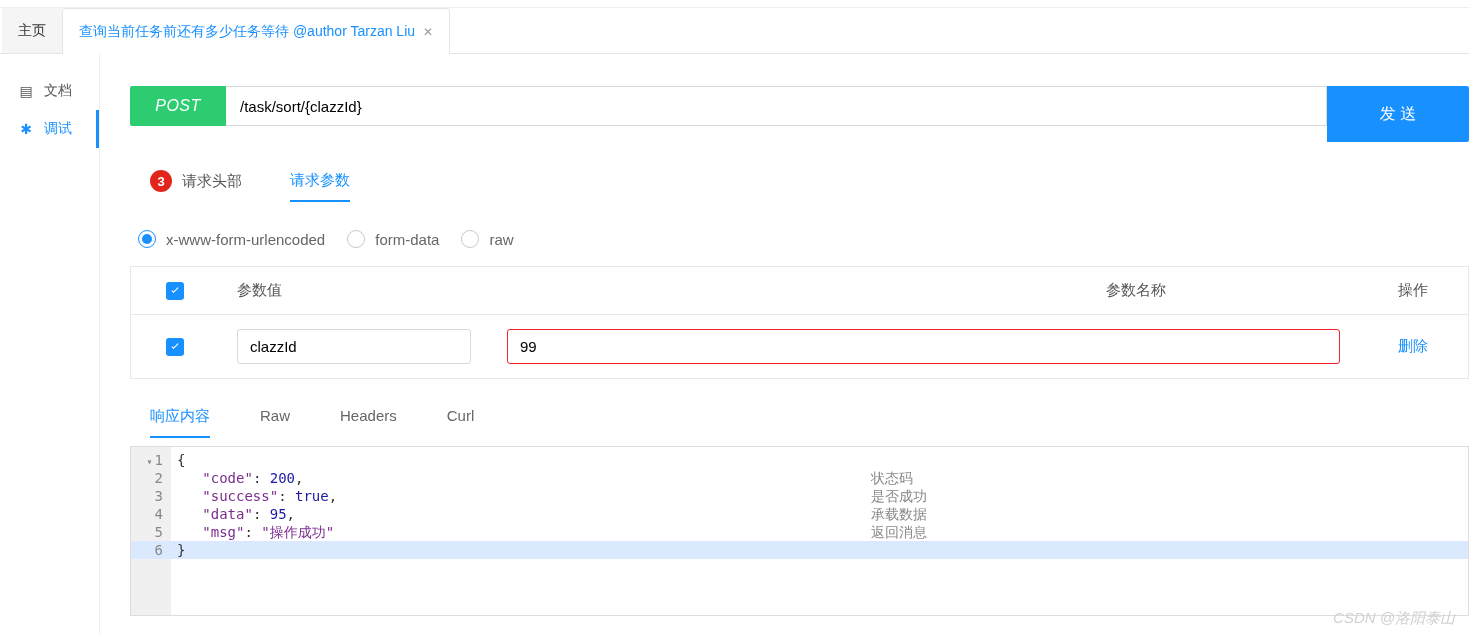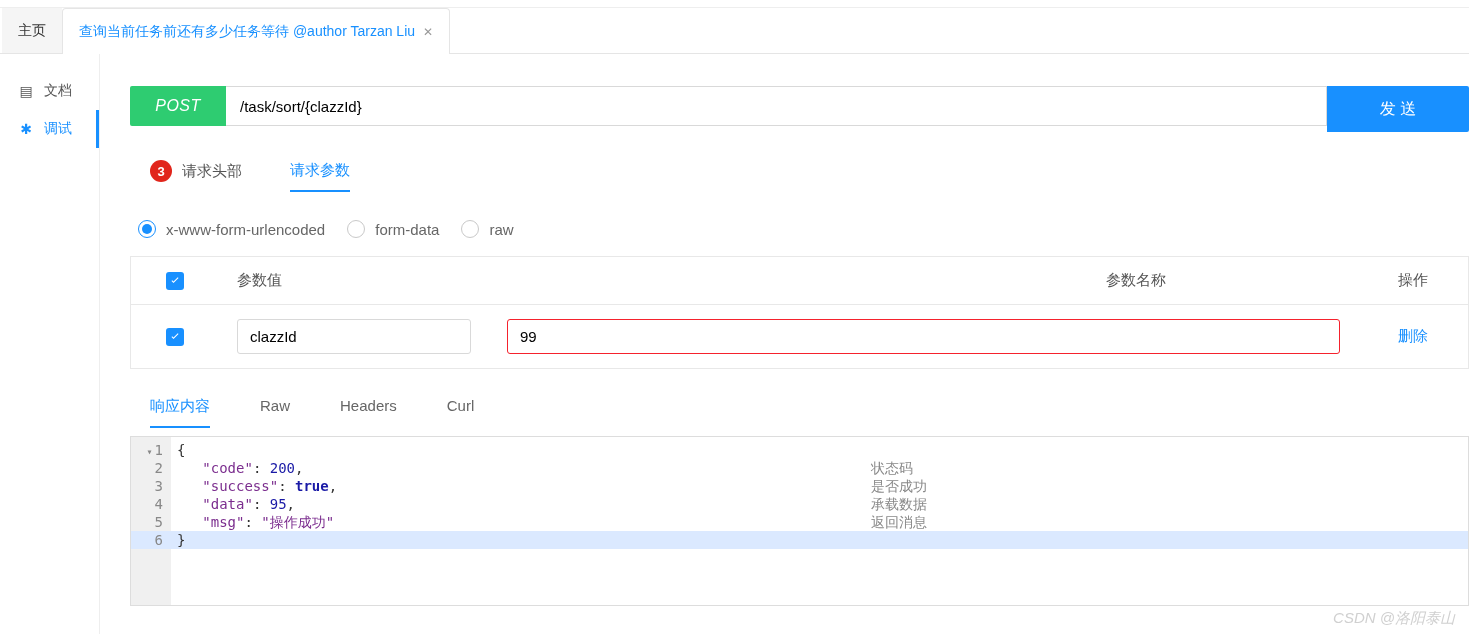--- a/index.html
+++ b/index.html
@@ -13,21 +13,21 @@
   .tab.active { color: #1890ff; background: #fff; border: 1px solid #e5e5e5; border-bottom: none; border-radius: 4px 4px 0 0; margin-bottom: -1px; }
   .tab .close { color: #999; font-size: 12px; }
   .side-items { padding-top: 18px; }
   .side-item { display: flex; align-items: center; gap: 10px; padding: 10px 18px; color: #555; cursor: pointer; }
   .side-item .icn { width: 16px; text-align:center; }
   .side-item.active { color: #1890ff; border-right: 3px solid #1890ff; }
   .main { flex: 1; padding: 0 0 0 30px; }
   .req-row { display: flex; align-items: stretch; margin-top: 32px; }
   .method { background: #2ecc71; color: #fff; font-weight: 400; font-style: italic; height: 40px; display: flex; align-items: center; justify-content: center; width: 96px; font-size: 16px; border-radius: 2px 0 0 2px; letter-spacing: .5px; }
   .url-input { flex: 1; border: 1px solid #d9d9d9; border-left: none; padding: 0 14px; font-size: 15px; height: 40px; outline: none; }
-  .send-btn { background: #1890ff; color: #fff; width: 142px; height: 46px; display: flex; align-items: center; justify-content: center; font-size: 16px; cursor: pointer; border-radius: 0 2px 2px 0; }
+  .send-btn { background: #1890ff; color: #fff; width: 142px; height: 56px; display: flex; align-items: center; justify-content: center; font-size: 16px; cursor: pointer; border-radius: 0 2px 2px 0; }
   .subtabs { display: flex; gap: 48px; margin-top: 28px; padding-left: 20px; }
   .subtab { display: flex; align-items: center; gap: 10px; padding-bottom: 10px; cursor: pointer; color: #555; font-size: 15px; }
   .subtab.active { color: #1890ff; border-bottom: 2px solid #1890ff; }
   .badge { background: #e1251b; color: #fff; width: 22px; height: 22px; border-radius: 50%; display: inline-flex; align-items: center; justify-content: center; font-size: 13px; font-weight: 600; }
   .radio-row { display: flex; gap: 22px; margin-top: 28px; padding-left: 8px; }
   .radio-opt { display: flex; align-items: center; gap: 10px; color: #666; font-size: 15px; cursor: pointer; }
   .radio { width: 18px; height: 18px; border: 1px solid #c9c9c9; border-radius: 50%; display: inline-flex; align-items: center; justify-content: center; }
   .radio.checked { border-color: #1890ff; }
   .radio.checked::after { content: ""; width: 10px; height: 10px; background: #1890ff; border-radius: 50%; }
   .ptable { margin-top: 18px; border: 1px solid #e8e8e8; }
@@ -51,21 +51,21 @@
   .green { color: #2eae63; }
   .editor { border: 1px solid #ddd; display: flex; margin-top: 8px; height: 170px; font-family: Consolas, Monaco, monospace; font-size: 14px; position: relative; background:#fff; }
   .gutter { background: #f0f0f0; color: #888; width: 40px; text-align: right; padding: 4px 8px 4px 4px; line-height: 18px; user-select:none; }
   .gline { height: 18px; }
   .code { flex: 1; padding: 4px 6px; line-height: 18px; position: relative; }
   .code .line { height: 18px; white-space: pre; }
   .hl { position: absolute; left: 0; right: 0; top: 94px; height: 18px; background: #dbe9ff; z-index: 0; }
   .code .line, .gutter .gline { position: relative; z-index: 1; }
   .k-str { color: #7b2d8e; }
   .k-num { color: #1a1aa6; }
-  .k-bool { color: #1a1aa6; font-weight: bold; }
+  .k-bool { color: #1a1aa6; }
   .desc-col { position: absolute; left: 700px; top: 4px; line-height: 18px; color: #888; }
   .desc-col div { height: 18px; }
   .watermark { position: fixed; right: 14px; bottom: 6px; color: #d0d0d0; font-size: 15px; font-style: italic; pointer-events:none; }
   .arrow { font-size:10px; color:#888; margin-right:2px; }
 </style>
 </head>
 <body>
 
 <div class="topbar"></div>
 

